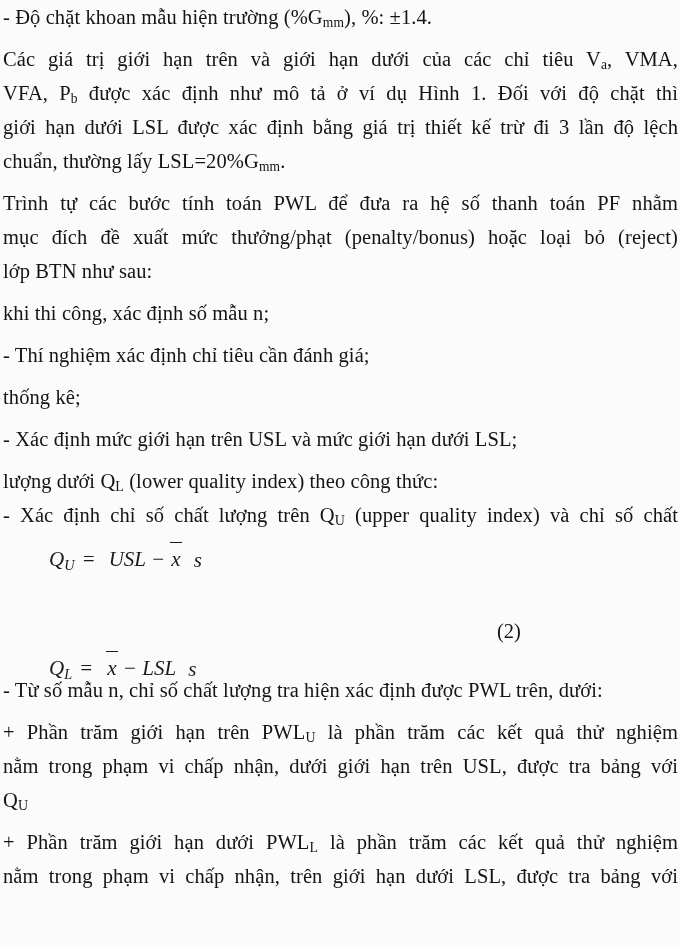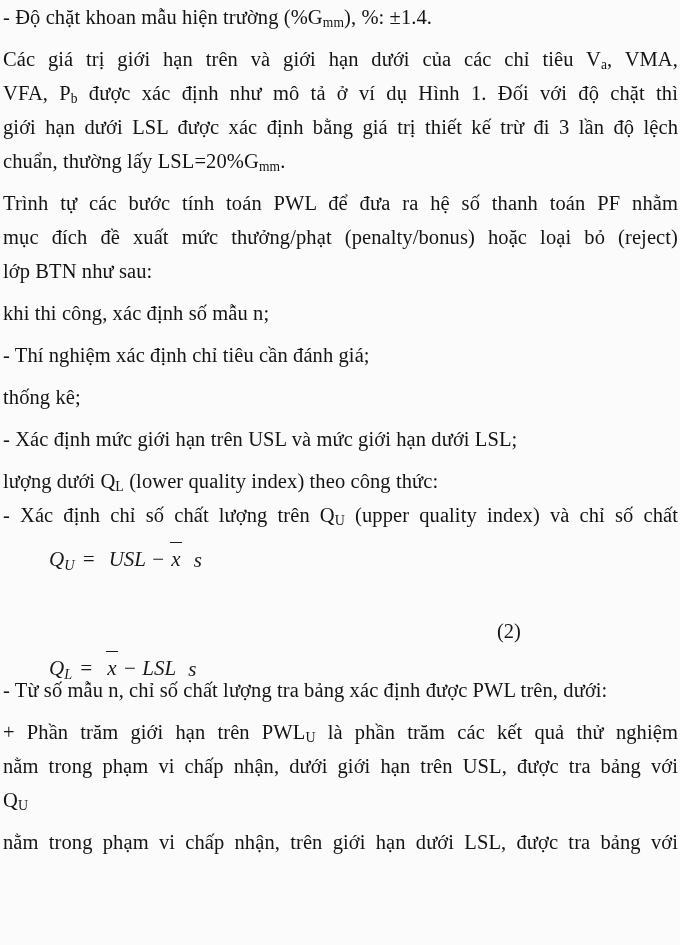--- a/index.html
+++ b/index.html
@@ -222,31 +222,32 @@
         <span class="num"><span class="xbar">x</span> <span>−</span> <span>LSL</span></span>
         <span class="bar"></span>
         <span class="den">s</span>
       </span>
     </div>
 
     <div class="eqnum">(2)</div>
   </div>
 
   <div class="para">
-    <span class="l flush">- Từ số mẫu n, chỉ số chất lượng tra bảng xác định được PWL trên, dưới:</span>
+    <span class="l flush">- Từ số mẫu n, chỉ số chất lượng tra hiện xác định được PWL trên, dưới:</span>
   </div>
 
   <div class="gap-sm"></div>
 
   <div class="para">
     <span class="l"><span>+ Phần trăm giới hạn trên PWL</span><span class="sc">U</span><span> là phần trăm các kết quả thử nghiệm</span></span>
     <span class="l">nằm trong phạm vi chấp nhận, dưới giới hạn trên USL, được tra bảng với</span>
     <span class="l flush"><span>Q</span><span class="sc">U</span></span>
   </div>
 
   <div class="gap-sm"></div>
 
   <div class="para">
+    <span class="l"><span>+ Phần trăm giới hạn dưới PWL</span><span class="sc">L</span><span> là phần trăm các kết quả thử nghiệm</span></span>
     <span class="l">nằm trong phạm vi chấp nhận, trên giới hạn dưới LSL, được tra bảng với</span>
 
   </div>
 
 </div>
 
 </body></html>

